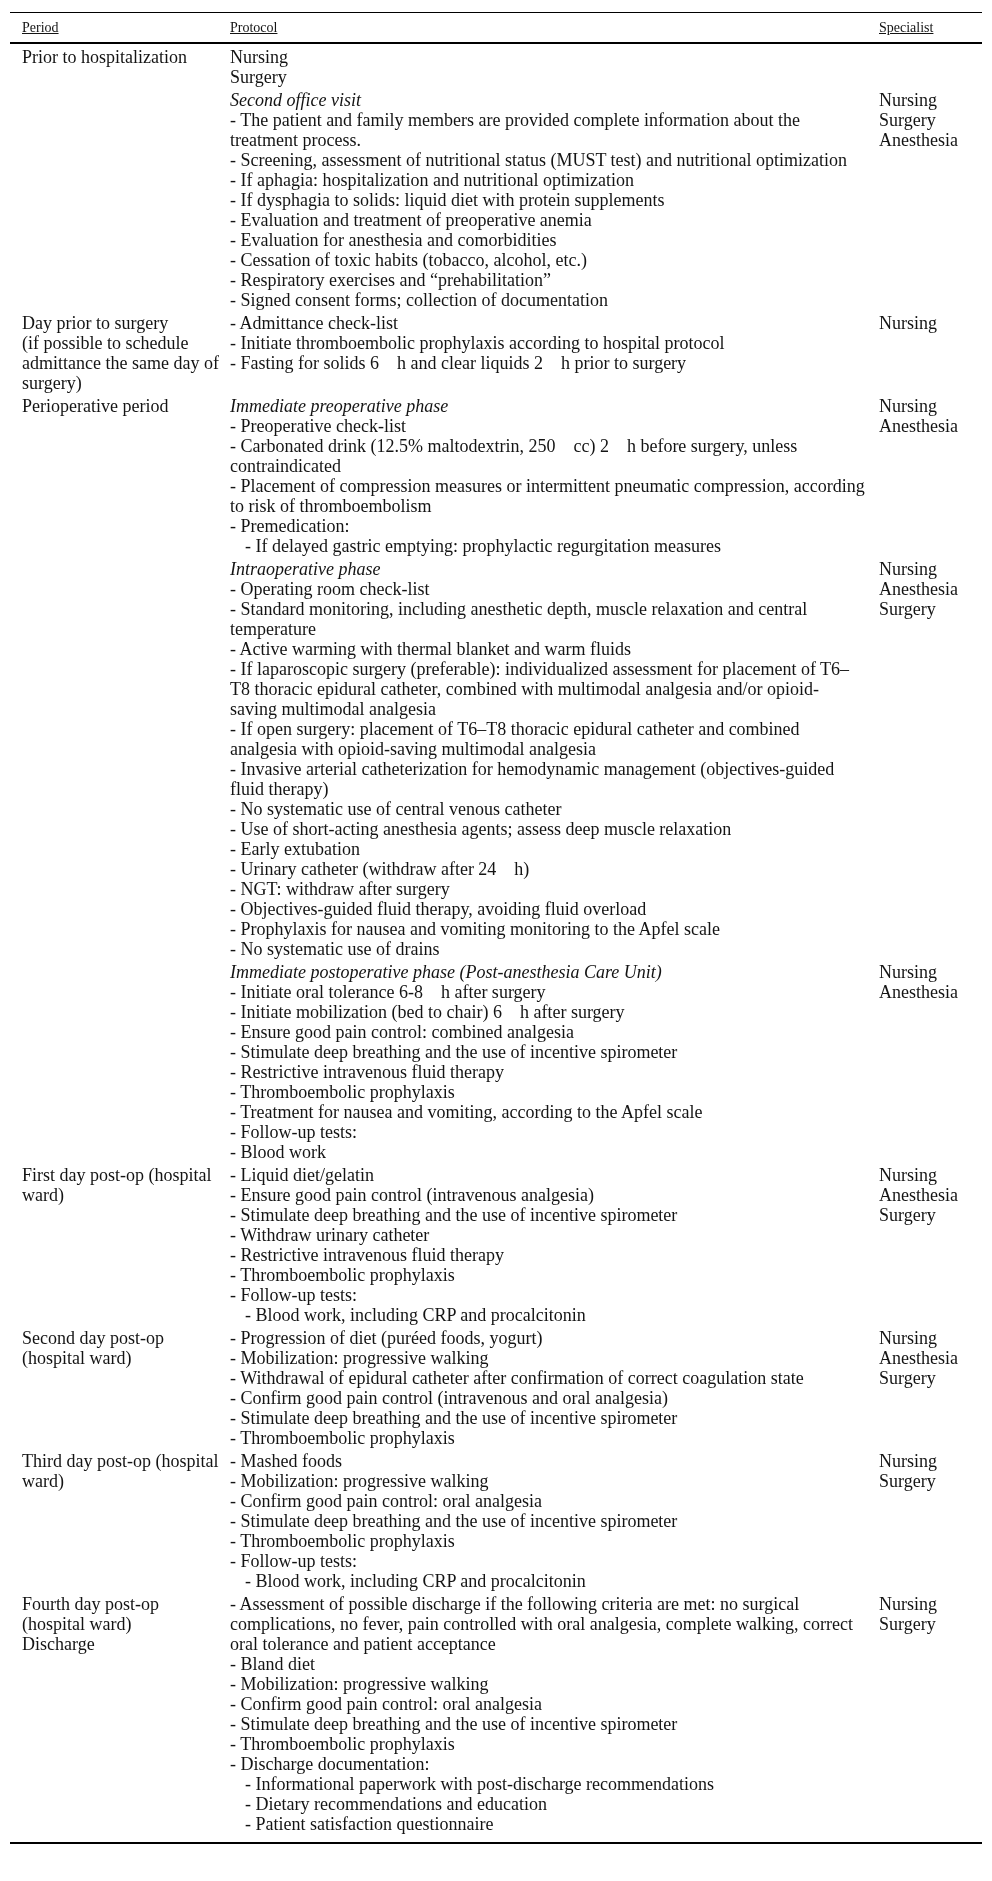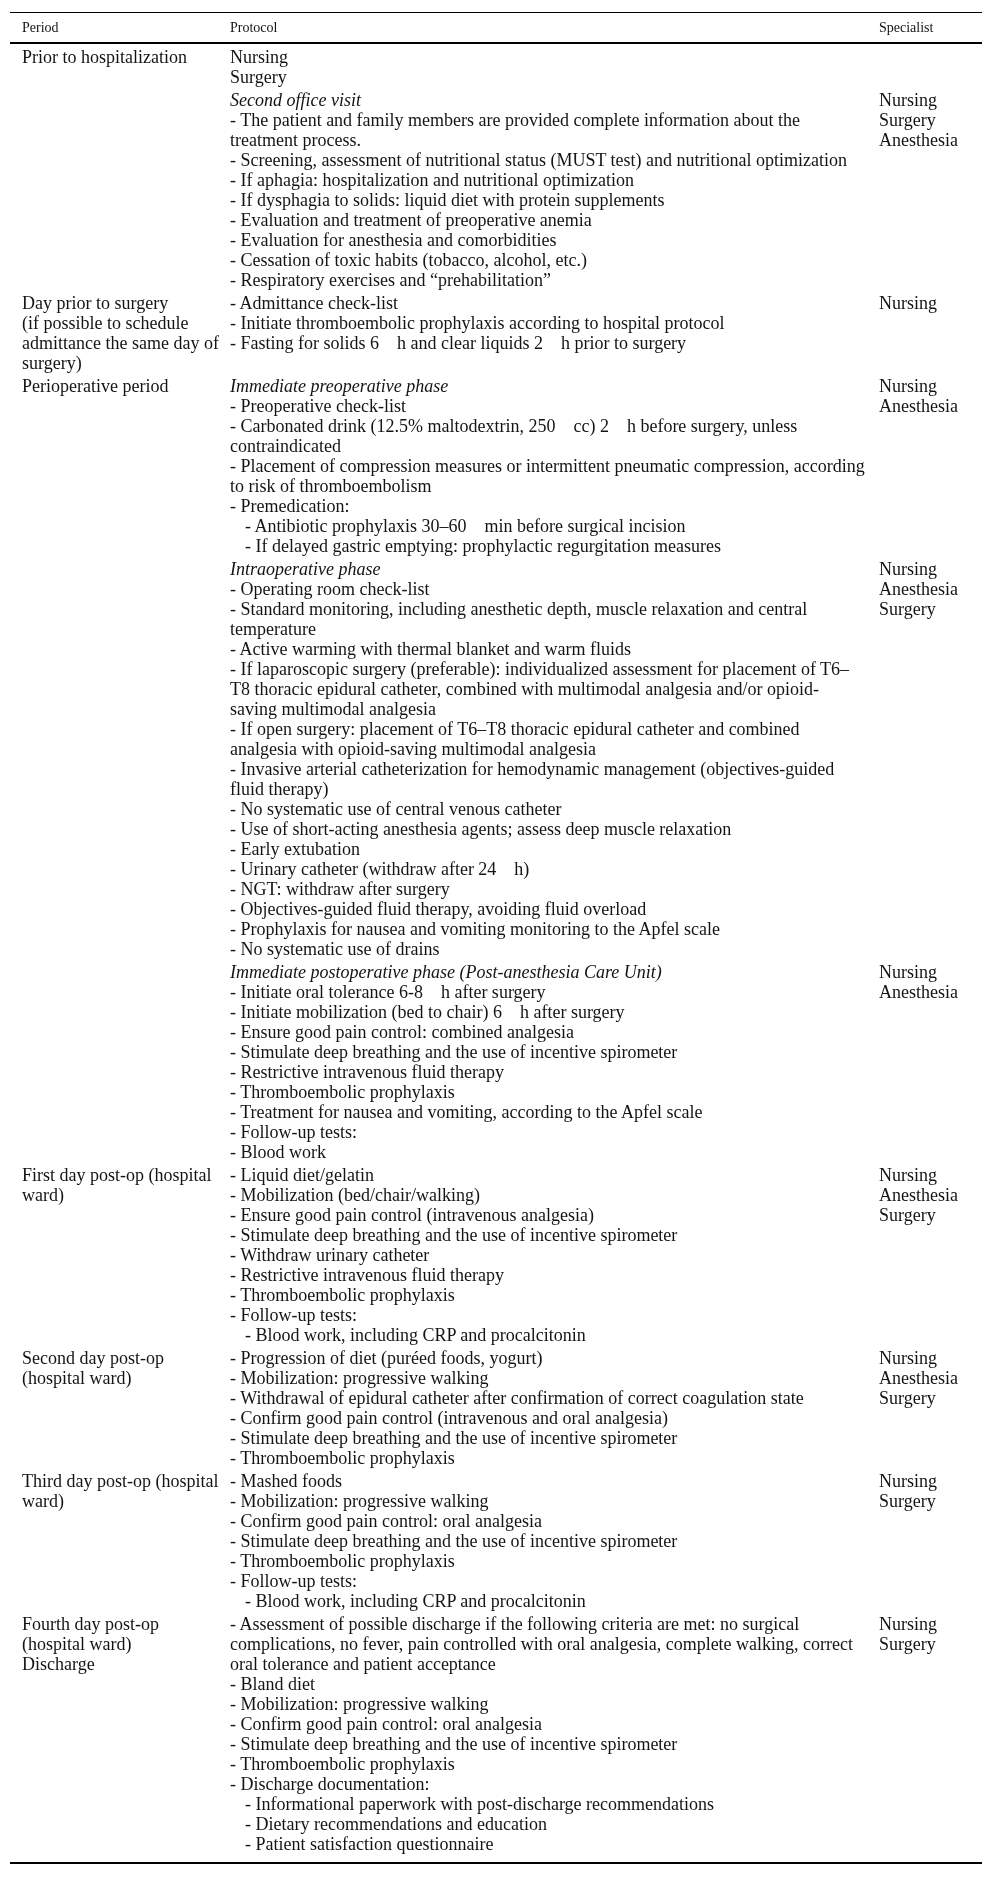--- a/index.html
+++ b/index.html
@@ -1,19 +1,19 @@
 <!DOCTYPE html>
 <html><head>
 <meta charset="utf-8">
 <style>
   html,body{margin:0;padding:0;background:#ffffff;}
   body{width:992px;font-family:"Liberation Serif","DejaVu Serif",serif;color:#141414;}
   .table-wrap{margin:12px 10px 0 10px;border-top:1.5px solid #000;border-bottom:2.5px solid #000;}
   .grid{display:grid;grid-template-columns:208px 649px 1fr;}
-  .t-head{border-bottom:2.5px solid #000;padding:6px 0 5px 12px;font-size:14px;line-height:18px;}
+  .t-head{border-bottom:2.5px solid #000;padding:6px 0 5px 12px;font-size:14px;line-height:18px;text-decoration:underline;}
   .t-body{padding:3px 0 8px 12px;}
   .block-row{padding-top:0;}
   .block-row + .block-row{padding-top:3px;}
   .cell{font-size:18px;line-height:20px;}
   .period .pline{white-space:nowrap;}
   .proto{padding-right:14px;}
   .phase{font-style:italic;}
   .item.indent{padding-left:15px;}
   .spec .sline{white-space:nowrap;}
 </style>
@@ -41,20 +41,21 @@
         <div class="cell proto">
           <div class="phase">Second office visit</div>
           <div class="item">- The patient and family members are provided complete information about the treatment process.</div>
           <div class="item">- Screening, assessment of nutritional status (MUST test) and nutritional optimization</div>
           <div class="item">- If aphagia: hospitalization and nutritional optimization</div>
           <div class="item">- If dysphagia to solids: liquid diet with protein supplements</div>
           <div class="item">- Evaluation and treatment of preoperative anemia</div>
           <div class="item">- Evaluation for anesthesia and comorbidities</div>
           <div class="item">- Cessation of toxic habits (tobacco, alcohol, etc.)</div>
           <div class="item">- Respiratory exercises and “prehabilitation”</div>
+          <div class="item">- Signed consent forms; collection of documentation</div>
         </div>
         <div class="cell spec">
           <div class="sline">Nursing</div>
           <div class="sline">Surgery</div>
           <div class="sline">Anesthesia</div>
         </div>
       </div>
       <div class="block-row grid">
         <div class="cell period">
           <div class="pline">Day prior to surgery</div>
@@ -74,21 +75,20 @@
       <div class="block-row grid">
         <div class="cell period">
           <div class="pline">Perioperative period</div>
         </div>
         <div class="cell proto">
           <div class="phase">Immediate preoperative phase</div>
           <div class="item">- Preoperative check-list</div>
           <div class="item">- Carbonated drink (12.5% maltodextrin, 250&nbsp;&nbsp;&nbsp;&nbsp;cc) 2&nbsp;&nbsp;&nbsp;&nbsp;h before surgery, unless contraindicated</div>
           <div class="item">- Placement of compression measures or intermittent pneumatic compression, according to risk of thromboembolism</div>
           <div class="item">- Premedication:</div>
-          <div class="item indent">- Antibiotic prophylaxis 30–60&nbsp;&nbsp;&nbsp;&nbsp;min before surgical incision</div>
           <div class="item indent">- If delayed gastric emptying: prophylactic regurgitation measures</div>
         </div>
         <div class="cell spec">
           <div class="sline">Nursing</div>
           <div class="sline">Anesthesia</div>
         </div>
       </div>
       <div class="block-row grid">
         <div class="cell period"></div>
         <div class="cell proto">
@@ -133,21 +133,20 @@
           <div class="sline">Anesthesia</div>
         </div>
       </div>
       <div class="block-row grid">
         <div class="cell period">
           <div class="pline">First day post-op (hospital</div>
           <div class="pline">ward)</div>
         </div>
         <div class="cell proto">
           <div class="item">- Liquid diet/gelatin</div>
-          <div class="item">- Mobilization (bed/chair/walking)</div>
           <div class="item">- Ensure good pain control (intravenous analgesia)</div>
           <div class="item">- Stimulate deep breathing and the use of incentive spirometer</div>
           <div class="item">- Withdraw urinary catheter</div>
           <div class="item">- Restrictive intravenous fluid therapy</div>
           <div class="item">- Thromboembolic prophylaxis</div>
           <div class="item">- Follow-up tests:</div>
           <div class="item indent">- Blood work, including CRP and procalcitonin</div>
         </div>
         <div class="cell spec">
           <div class="sline">Nursing</div>

